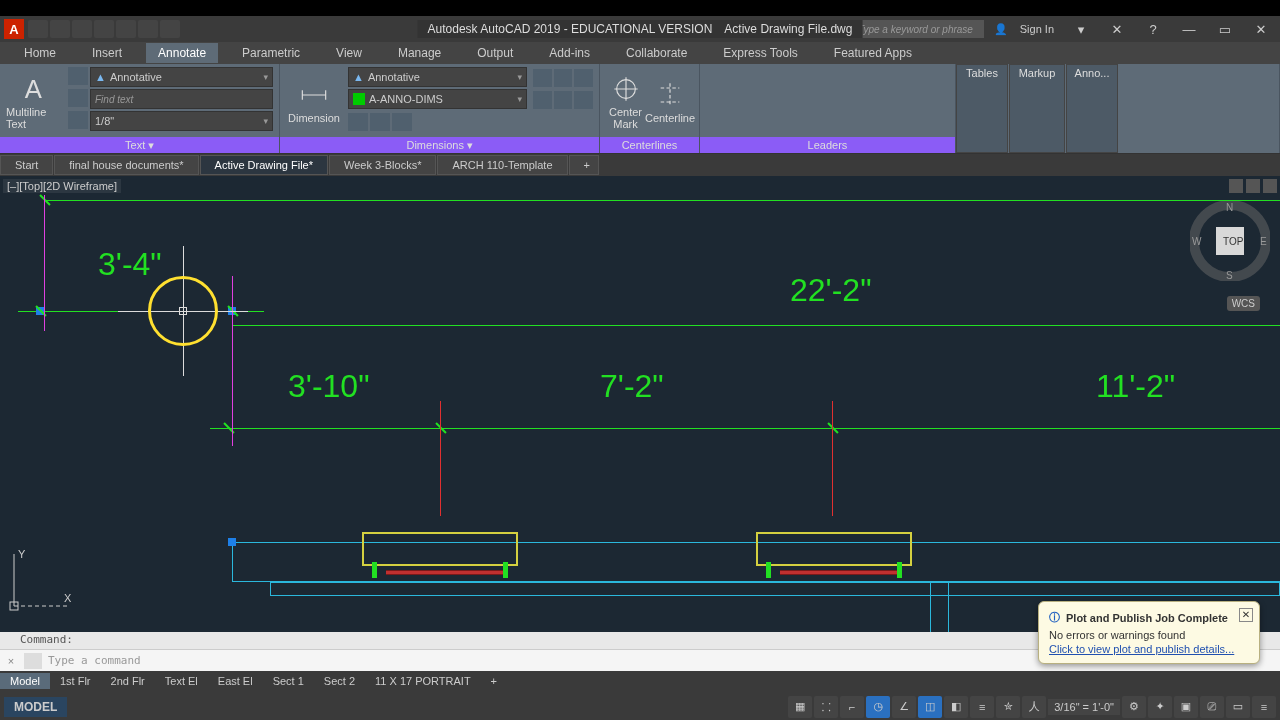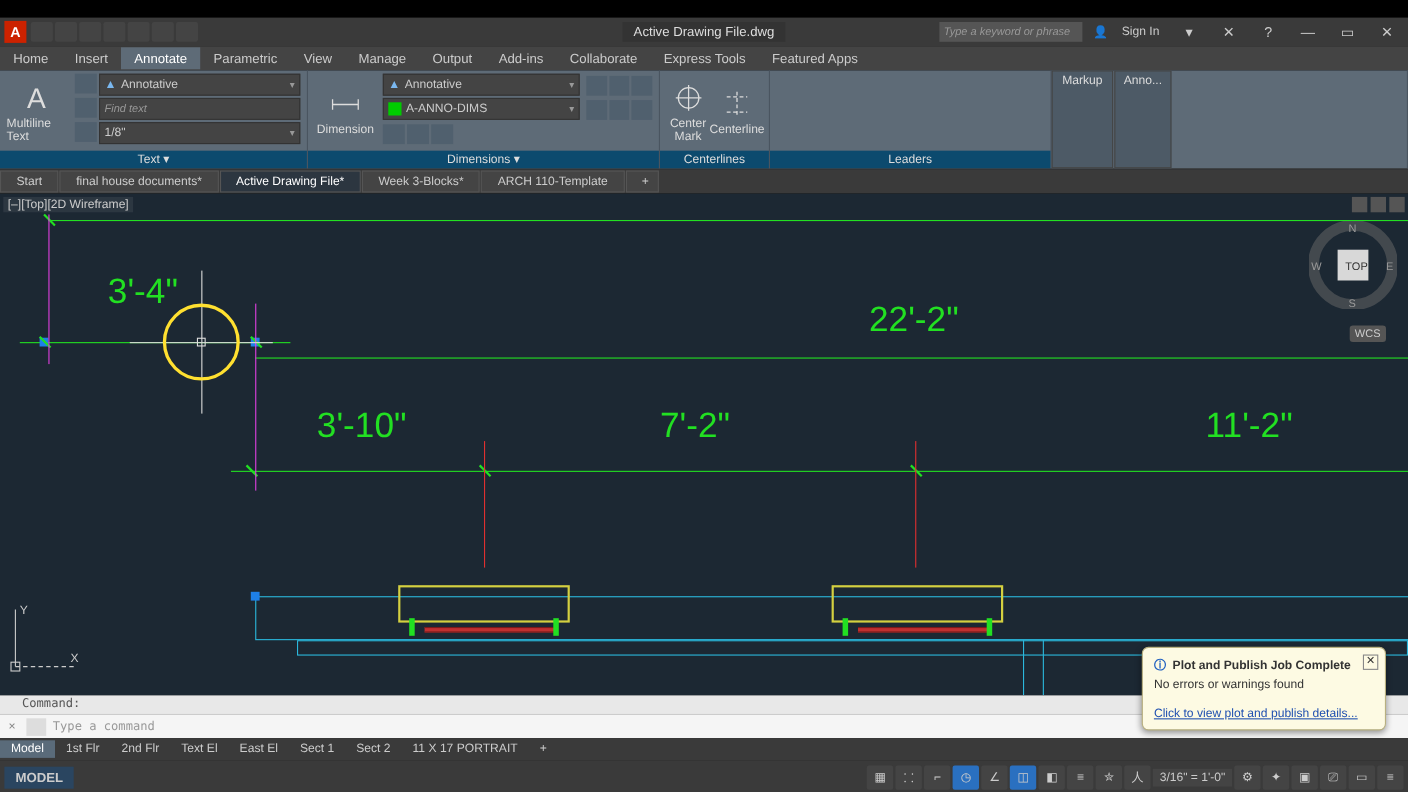--- a/index.html
+++ b/index.html
@@ -10,26 +10,26 @@
 .titlebar { background: #3a3a3a; height: 26px; display: flex; align-items: center; padding: 0 4px; color: #ccc; font-size: 11px; }
 .app-logo { width: 20px; height: 20px; background: #c20; color: #fff; font-weight: bold; display: flex; align-items: center; justify-content: center; margin-right: 4px; font-size: 13px; }
 .qat-btn { width: 20px; height: 18px; background: #444; margin-right: 2px; border-radius: 2px; }
 .title-text { position: absolute; left: 50%; transform: translateX(-50%); background: #333; padding: 2px 10px; color: #ddd; font-size: 12px; display: flex; gap: 12px; }
 .title-search { margin-left: auto; background: #555; width: 130px; height: 18px; font-size: 10px; color: #999; font-style: italic; padding: 0 4px; display: flex; align-items: center; }
 .title-right { display: flex; align-items: center; gap: 6px; margin-left: 10px; }
 .signin { color: #ccc; font-size: 11px; padding: 0 6px; }
 .win-btn { width: 30px; height: 22px; display: flex; align-items: center; justify-content: center; color: #ccc; font-size: 13px; }
 
 .tabs-row { background: #444; height: 22px; display: flex; align-items: center; font-size: 12px; }
-.tab { padding: 3px 12px; color: #ccc; cursor: pointer; }
+.tab { padding: 3px 12px; color: #ccc; cursor: pointer; margin-left: 12px; }
 .tab.active { background: #5e6b77; color: #fff; }
 
 .ribbon { background: #5e6b77; height: 90px; display: flex; align-items: stretch; border-bottom: 1px solid #333; }
 .panel { border-right: 1px solid #4a5560; padding: 3px 6px; display: flex; flex-direction: column; position: relative; }
-.panel-title { position: absolute; bottom: 0; left: 0; right: 0; height: 16px; background: #0c4a6e; color: #ddd; font-size: 11px; text-align: center; line-height: 16px; }
+.panel-title { position: absolute; bottom: 0; left: 0; right: 0; height: 16px; background: #8b5cf6; color: #ddd; font-size: 11px; text-align: center; line-height: 16px; }
 .big-btn { display: flex; flex-direction: column; align-items: center; justify-content: center; width: 56px; color: #ddd; font-size: 11px; gap: 3px; }
 .big-btn svg { width: 28px; height: 28px; }
 .dropdown { background: #444; border: 1px solid #333; height: 20px; color: #ccc; font-size: 11px; display: flex; align-items: center; padding: 0 6px 0 4px; gap: 4px; position: relative; }
 .dropdown::after { content: "▾"; position: absolute; right: 4px; font-size: 9px; color: #999; }
 .input-box { background: #444; border: 1px solid #333; height: 20px; color: #999; font-size: 10px; font-style: italic; padding: 0 4px; display: flex; align-items: center; }
 .row-tools { display: flex; gap: 2px; margin-top: 2px; }
 .tool-sm { width: 20px; height: 18px; background: #50606e; }
 .layer-sq { width: 12px; height: 12px; background: #0c0; display: inline-block; }
 .simple-btn { color: #ddd; font-size: 11px; padding: 2px 8px; background: #4d5a66; border: 1px solid #444; height: 20px; display: flex; align-items: center; }
 
@@ -91,20 +91,21 @@
 <div class="titlebar">
   <div class="app-logo">A</div>
   <div class="qat-btn"></div>
   <div class="qat-btn"></div>
   <div class="qat-btn"></div>
   <div class="qat-btn"></div>
   <div class="qat-btn"></div>
   <div class="qat-btn"></div>
   <div class="qat-btn"></div>
   <div class="title-text">
+    <span>Autodesk AutoCAD 2019 - EDUCATIONAL VERSION</span>
     <span>Active Drawing File.dwg</span>
   </div>
   <div class="title-search">Type a keyword or phrase</div>
   <div class="title-right">
     <span style="color:#aaa">👤</span>
     <span class="signin">Sign In</span>
     <span class="win-btn">▾</span>
     <span class="win-btn">✕</span>
     <span class="win-btn">?</span>
     <span class="win-btn">—</span>
@@ -213,20 +214,21 @@
       </div>
     </div>
     <div class="panel-title">Centerlines</div>
   </div>
 
   <div class="panel" style="width:256px;padding-bottom:16px">
     <div class="panel-title"><span>Leaders</span></div>
   </div>
 
   <div class="panel" style="flex:1;display:flex;flex-direction:row;gap:1px;padding:0">
+    <div class="simple-btn" style="height:100%;flex-direction:column;width:52px">Tables</div>
     <div class="simple-btn" style="height:100%;flex-direction:column;width:56px">Markup</div>
     <div class="simple-btn" style="height:100%;flex-direction:column;width:52px">Anno...</div>
   </div>
 </div>
 
 <div class="file-tabs">
   <div class="file-tab">Start</div>
   <div class="file-tab">final house documents*</div>
   <div class="file-tab active">Active Drawing File*</div>
   <div class="file-tab">Week 3-Blocks*</div>
@@ -351,14 +353,14 @@
   <div class="status-btn">≡</div>
 </div>
 
 <div class="balloon">
   <div class="balloon-close">✕</div>
   <div class="balloon-title">
       <span style="color:#2060c0">ⓘ</span>
       <span>Plot and Publish Job Complete</span>
     </div>
   <div style="margin-top:4px">No errors or warnings found</div>
-  <div class="balloon-link" style="margin-top:15px">Click to view plot and publish details...</div>
+  <div class="balloon-link" style="margin-top:2px">Click to view plot and publish details...</div>
 </div>
 
 </body></html>

